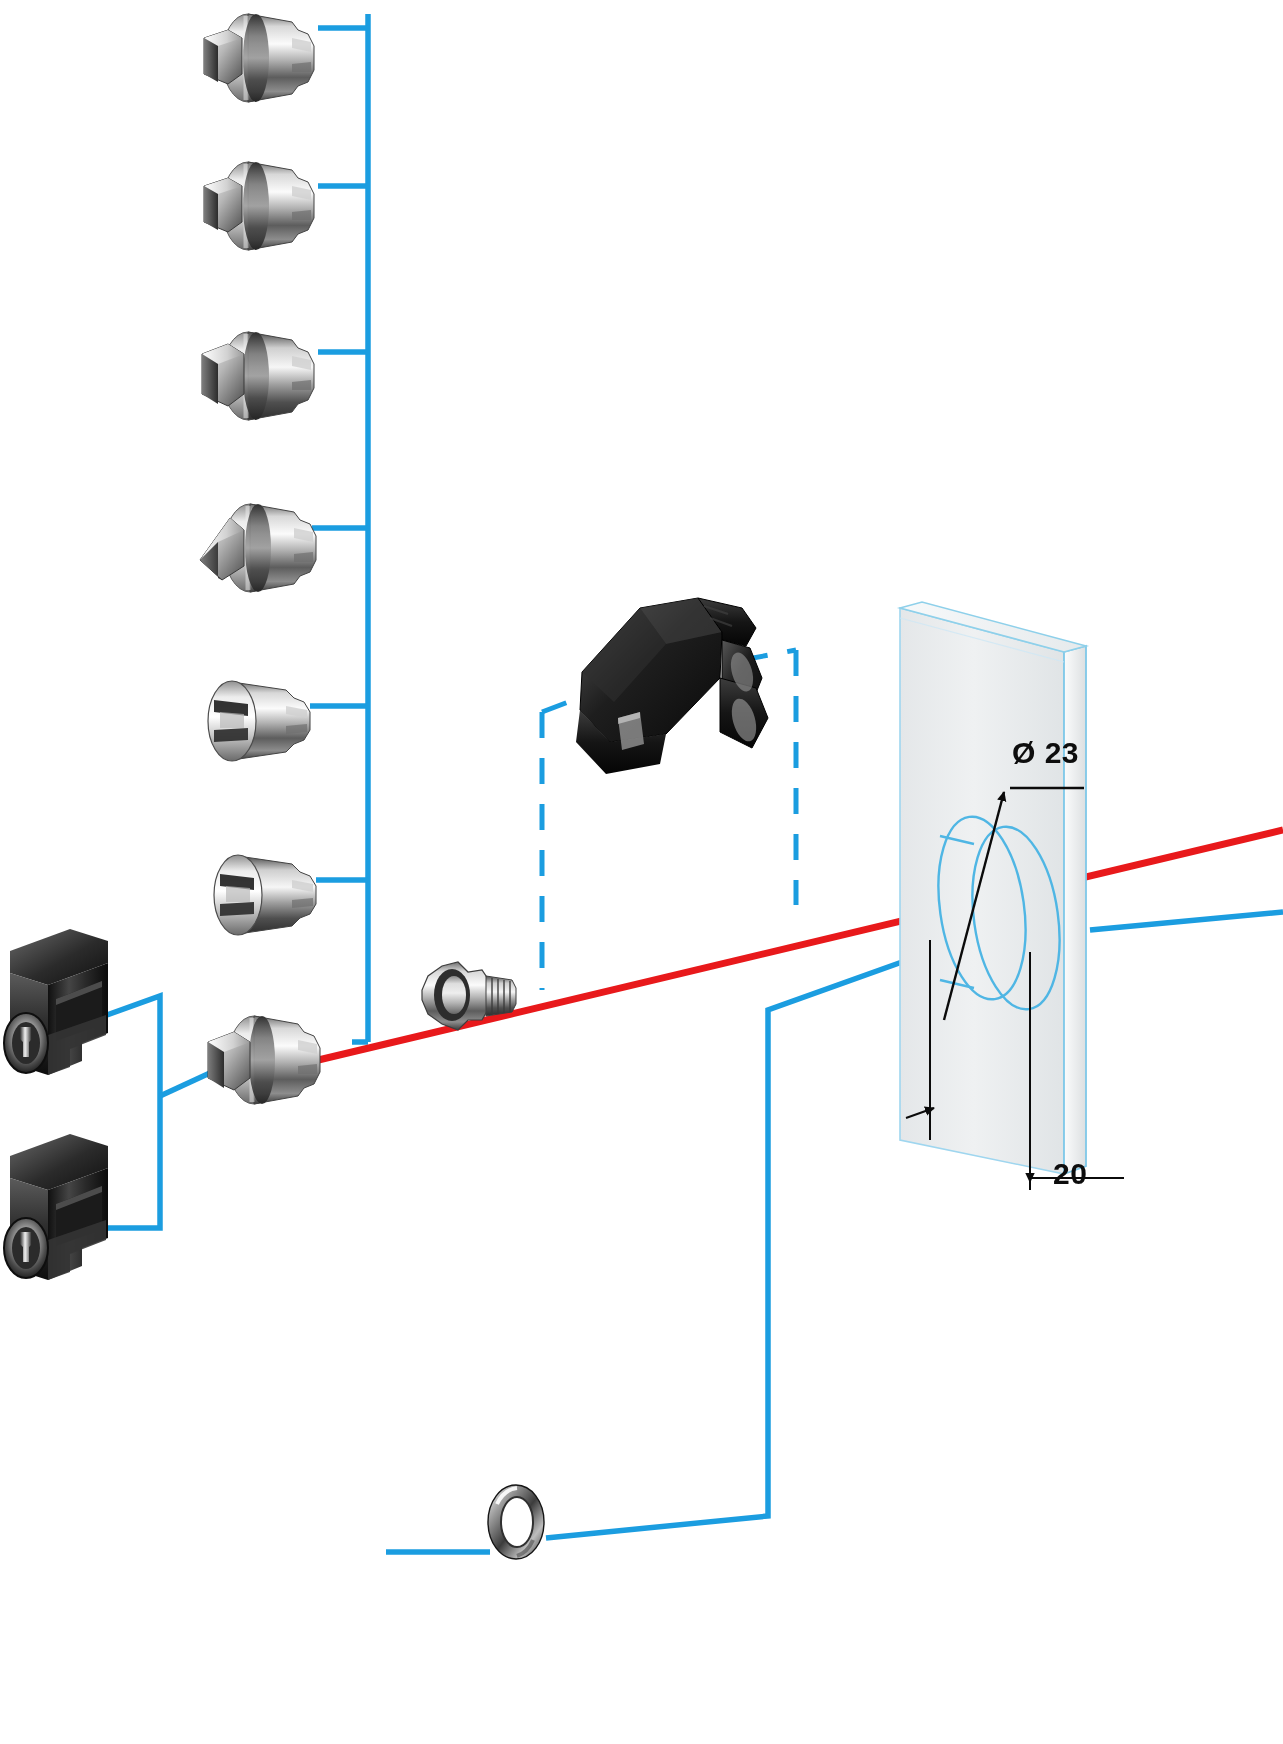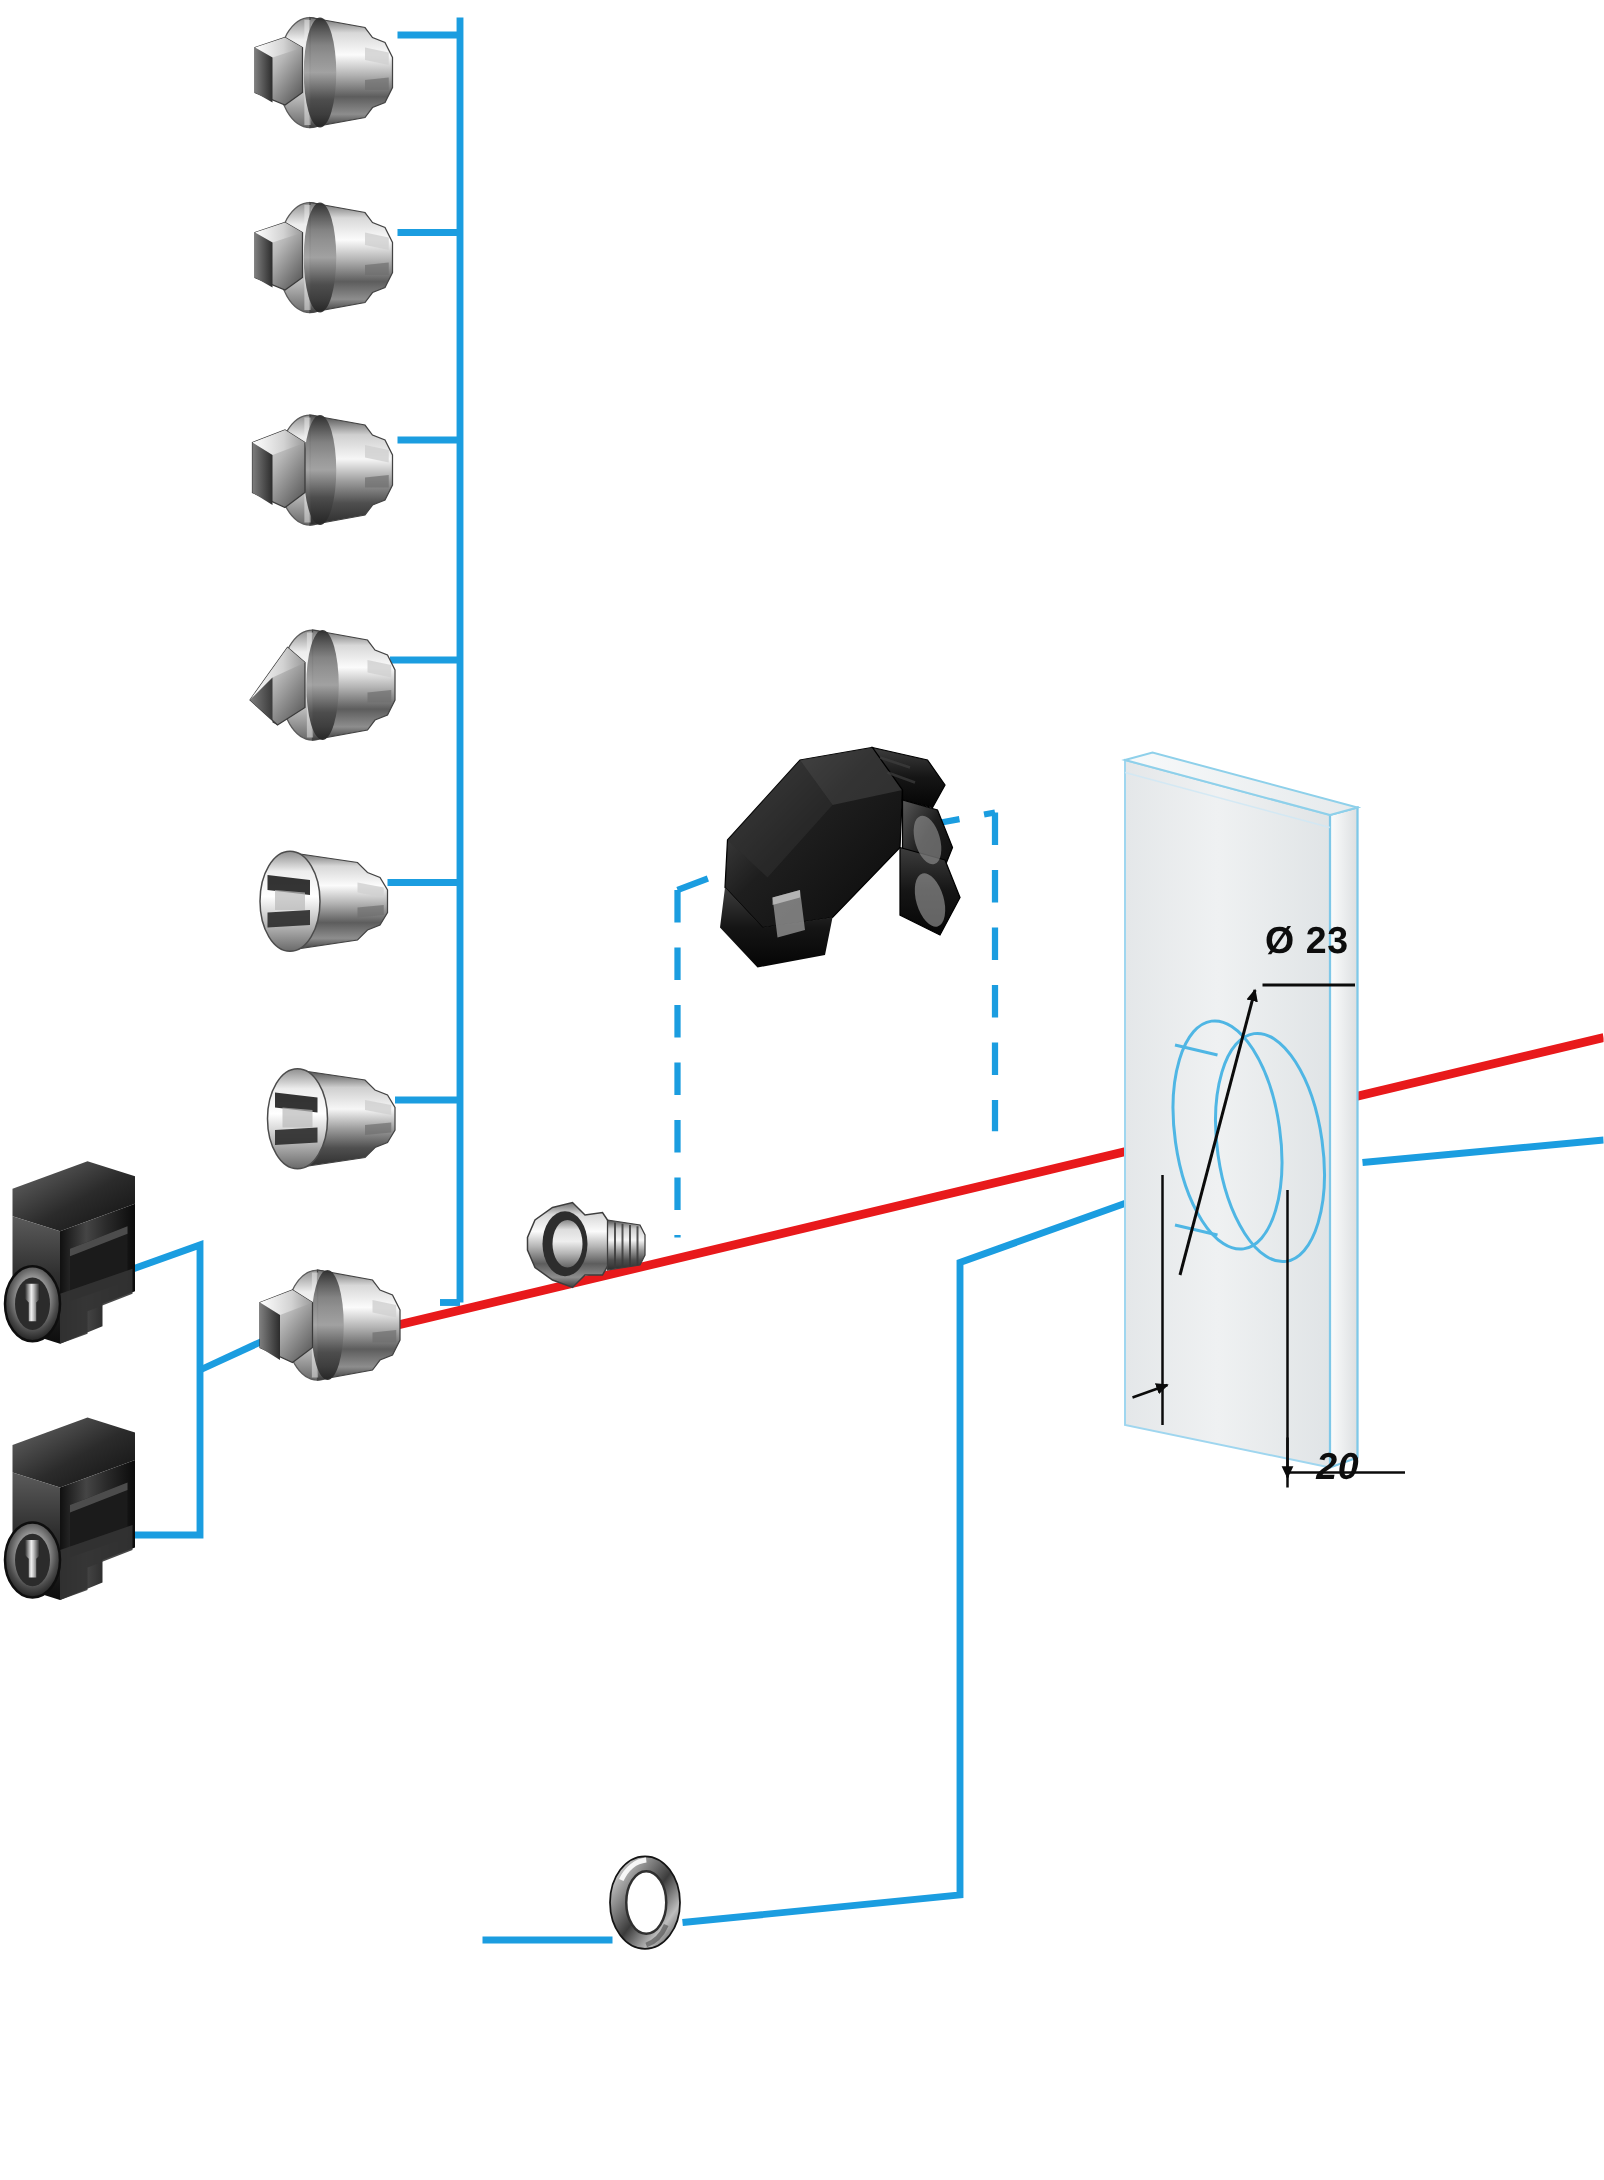--- a/index.html
+++ b/index.html
@@ -357,15 +357,15 @@
       <ellipse cx="30" cy="38" rx="16" ry="25" fill="#ffffff"></ellipse>
       <ellipse cx="30" cy="38" rx="16" ry="25" fill="none" stroke="#303030" stroke-width="2"></ellipse>
       <path d="M10,20 A26,34 0 0 1 30,4" stroke="#ffffff" stroke-width="4" fill="none" opacity=".9"></path>
       <path d="M46,56 A26,34 0 0 1 30,72" stroke="#5a5a5a" stroke-width="4" fill="none" opacity=".7"></path>
     </g>
 
   </svg>
 
   <div class="abs dim-text" style="left:1012px;top:736px;">Ø 23</div>
 
-  <div class="abs dim-text" style="left:1053px;top:1157px;font-style:italic;">20</div>
+  <div class="abs dim-text" style="left:1053px;top:1157px;">20</div>
 
 </div>
 
 </body></html>

